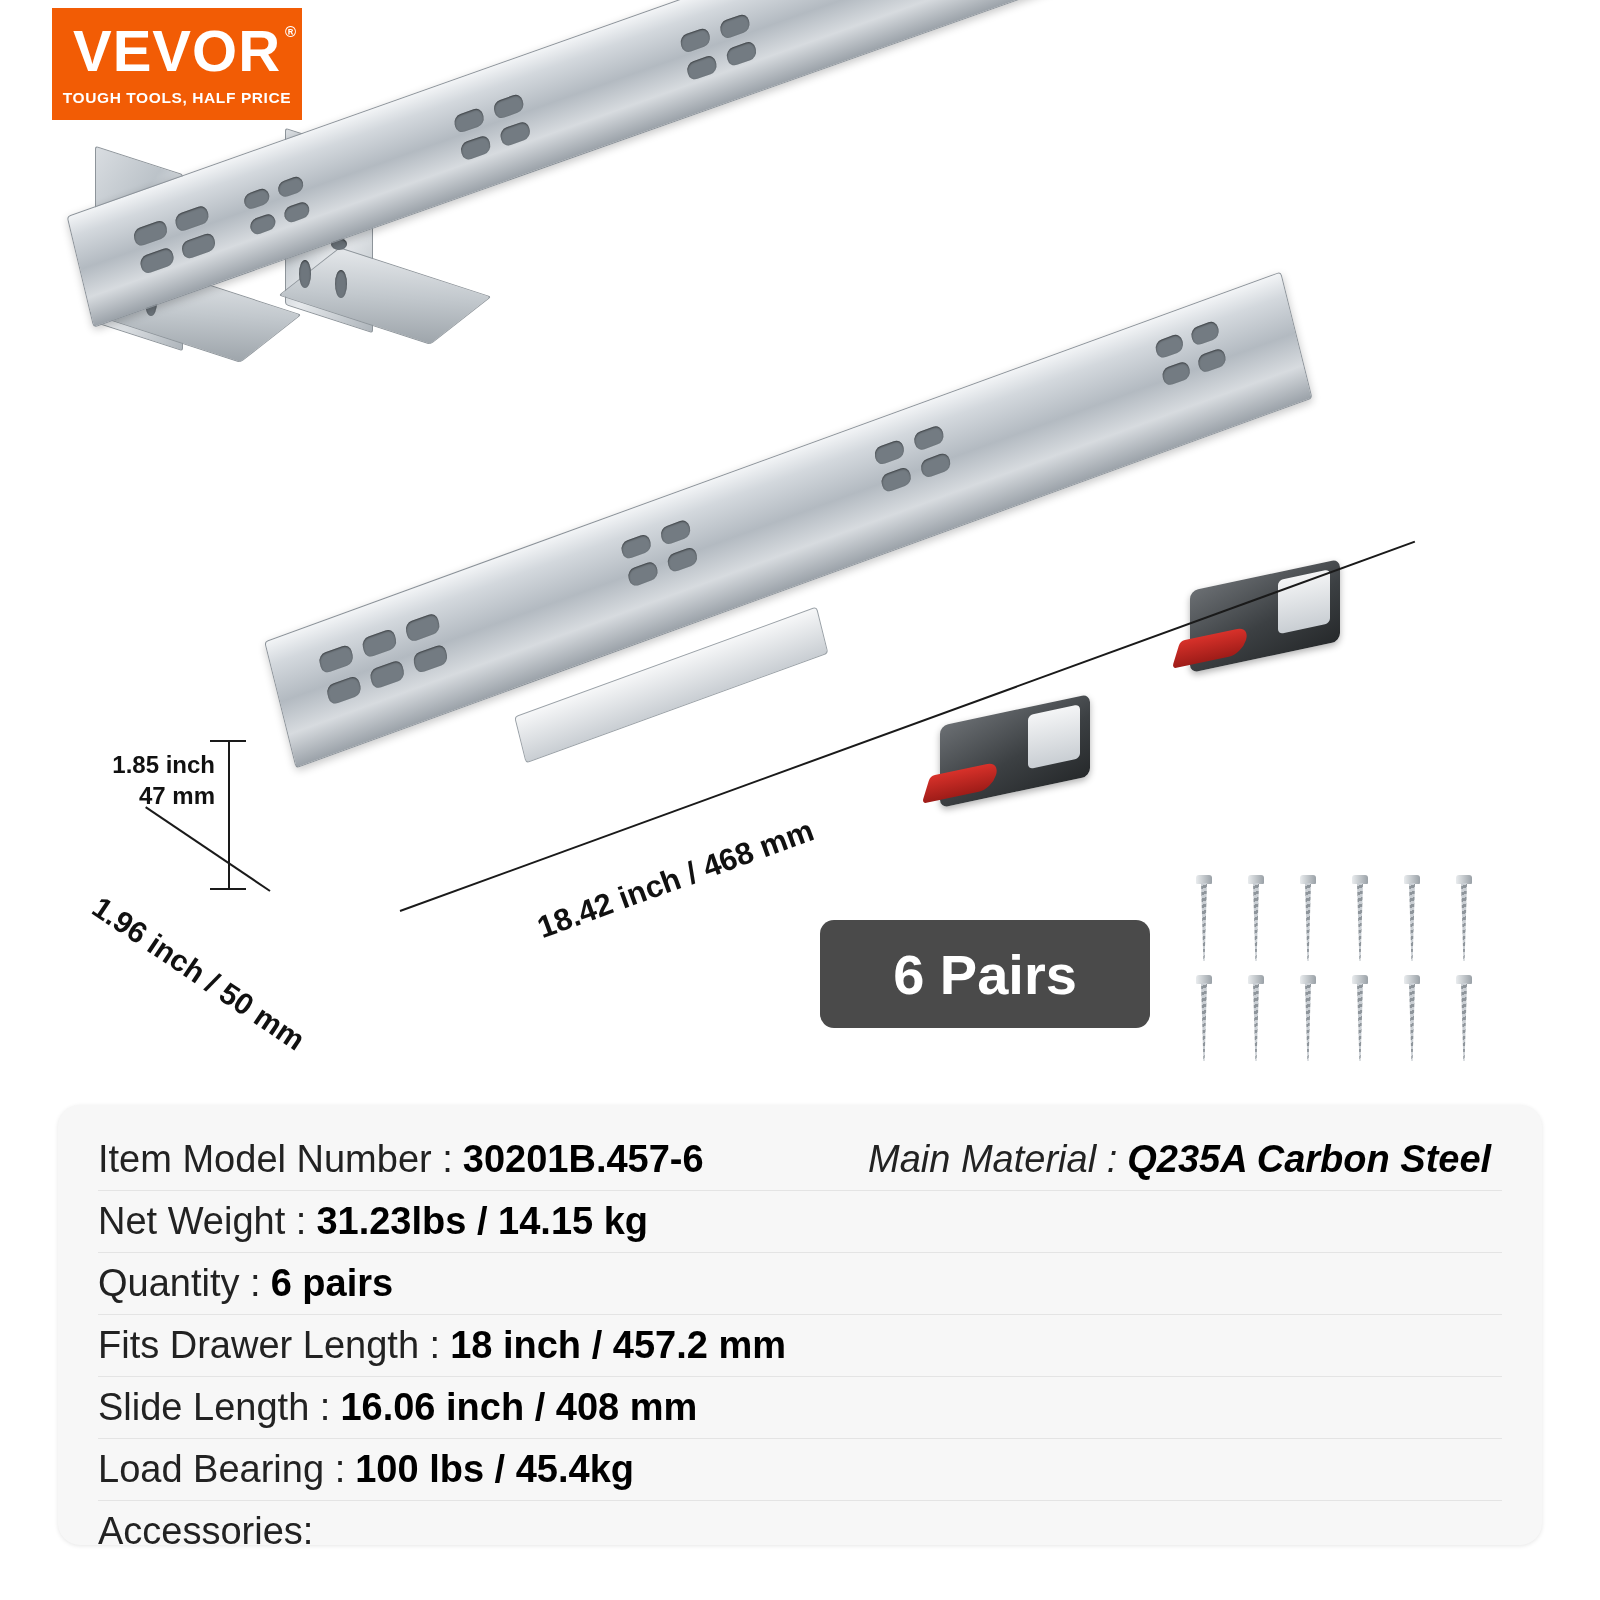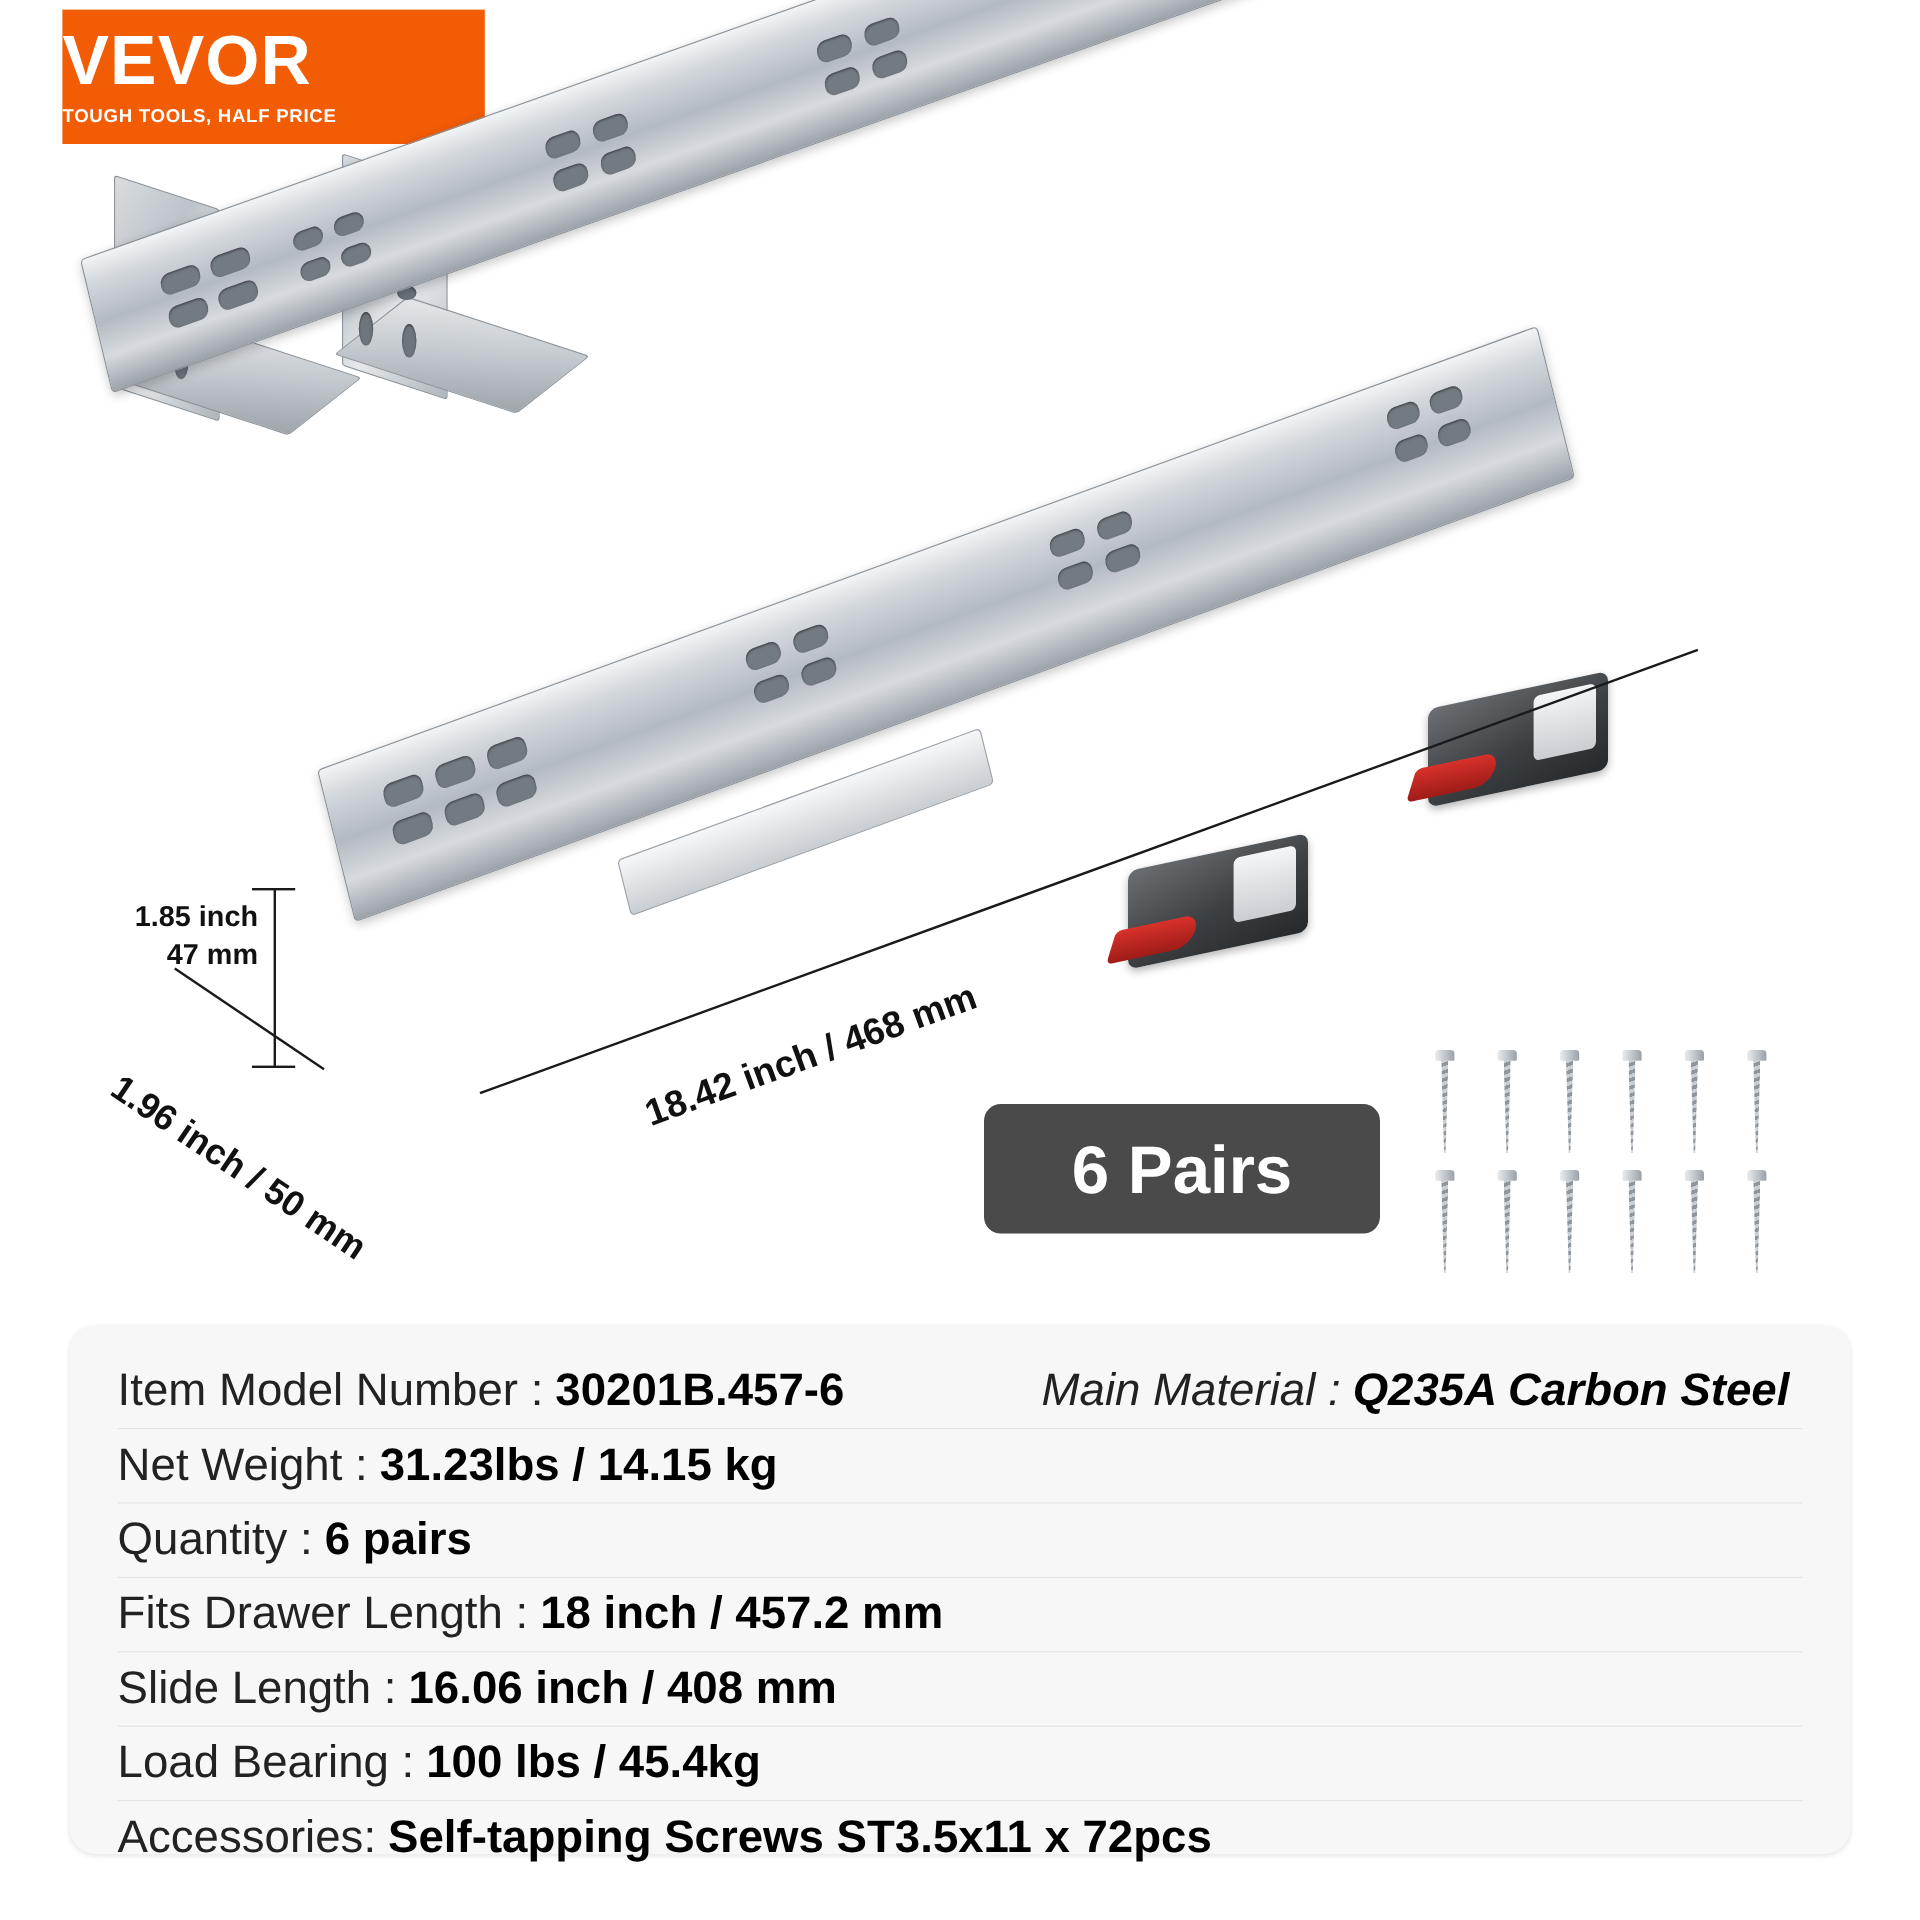--- a/index.html
+++ b/index.html
@@ -13,25 +13,26 @@
     position: relative;
     font-family: "Liberation Sans", sans-serif;
     overflow: hidden;
   }
 
   
   .logo {
     position: absolute;
     left: 52px;
     top: 8px;
-    width: 352px;
+    width: 250px;
     height: 112px;
     background: #F25C05;
     display: flex;
     flex-direction: column;
+    align-items: center;
     justify-content: center;
   }
   .logo-word {
     color: #ffffff;
     font-size: 58px;
     font-weight: bold;
     letter-spacing: 1px;
     line-height: 1;
     position: relative;
   }
@@ -408,17 +409,16 @@
   <div class="spec-row single">
     <div class="spec-cell left">
       <span class="spec-label">Load Bearing :</span>
       <span class="spec-value">100 lbs / 45.4kg</span>
     </div>
   </div>
 
   <div class="spec-row single">
     <div class="spec-cell left">
       <span class="spec-label">Accessories:</span>
-      <span class="spec-value">Self-tapping Screws ST3.5x11 x 72pcs</span>
     </div>
   </div>
 
 </div>
 
 </body></html>

